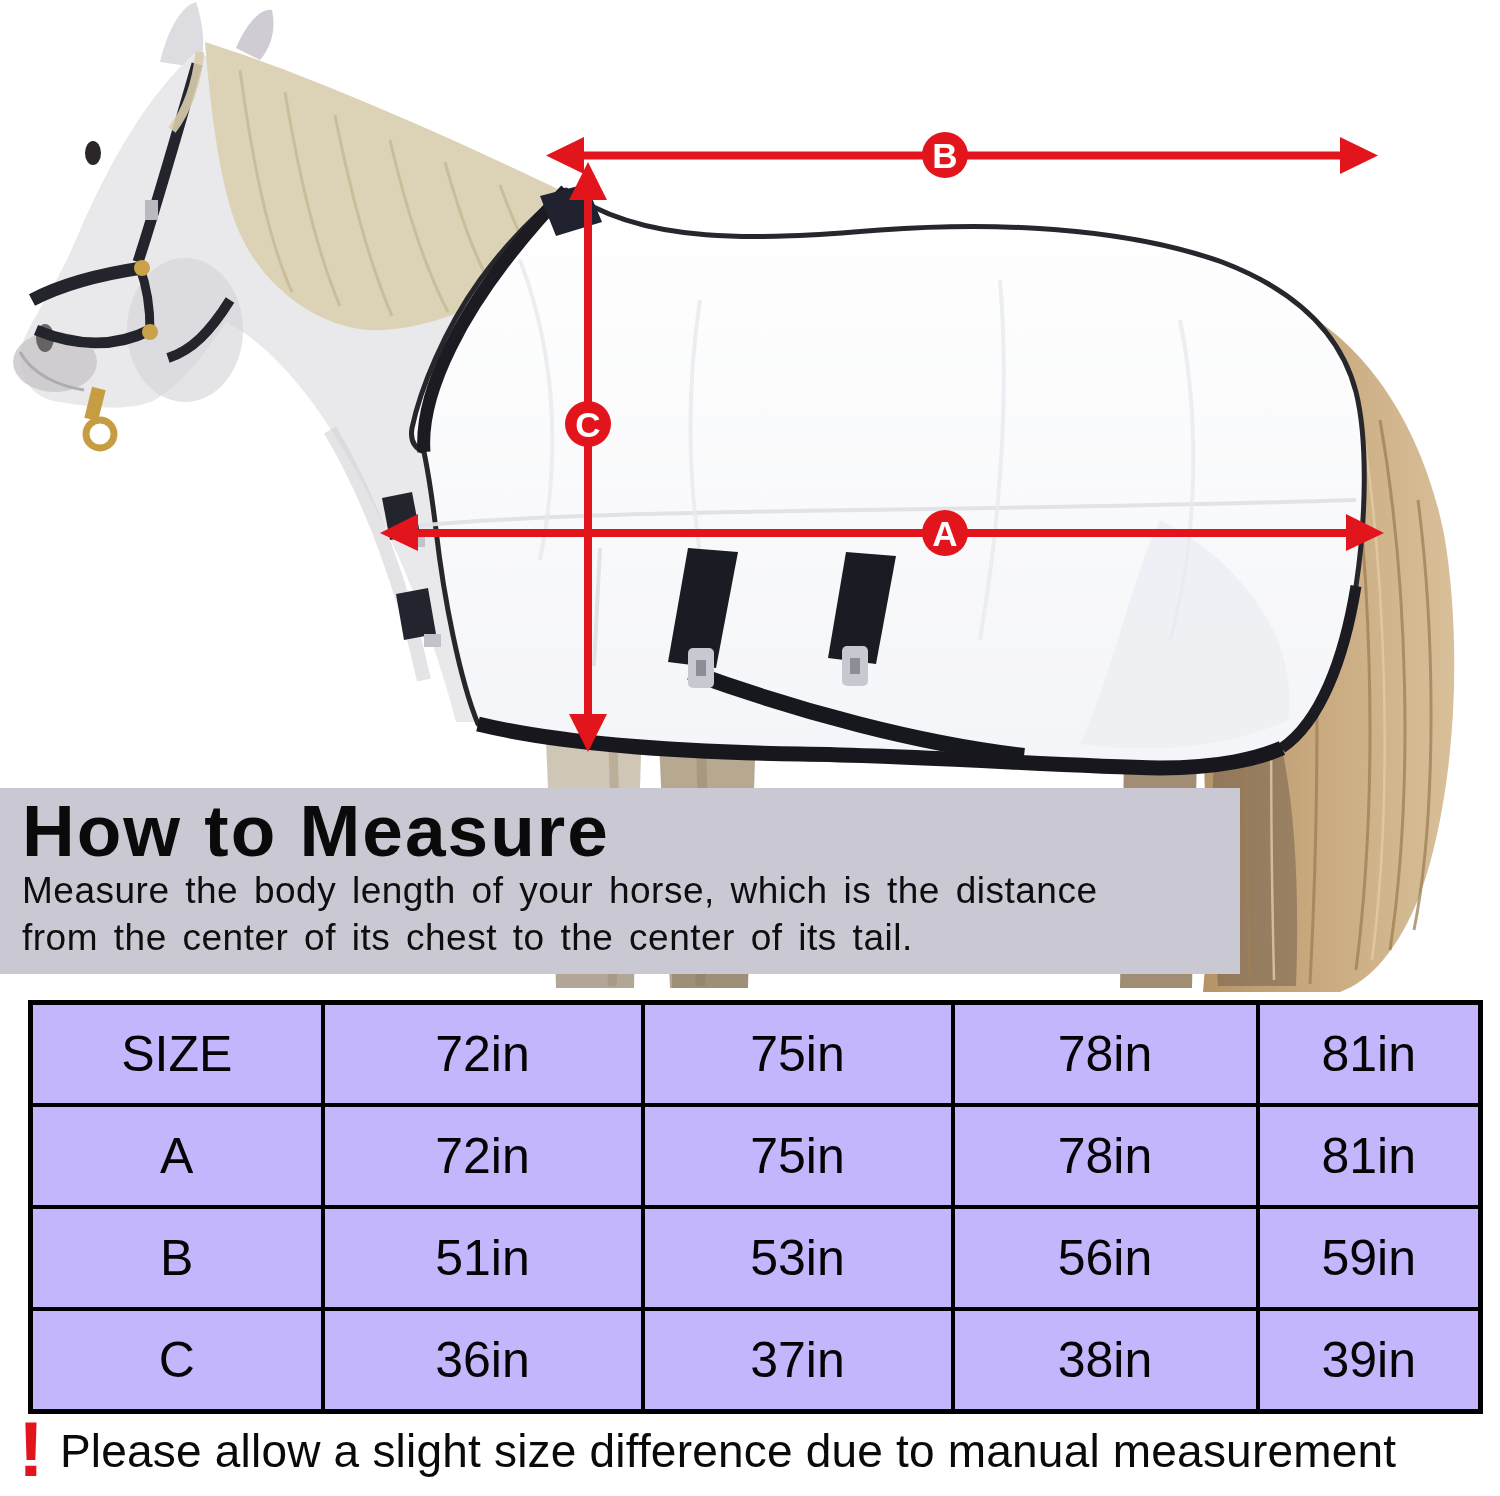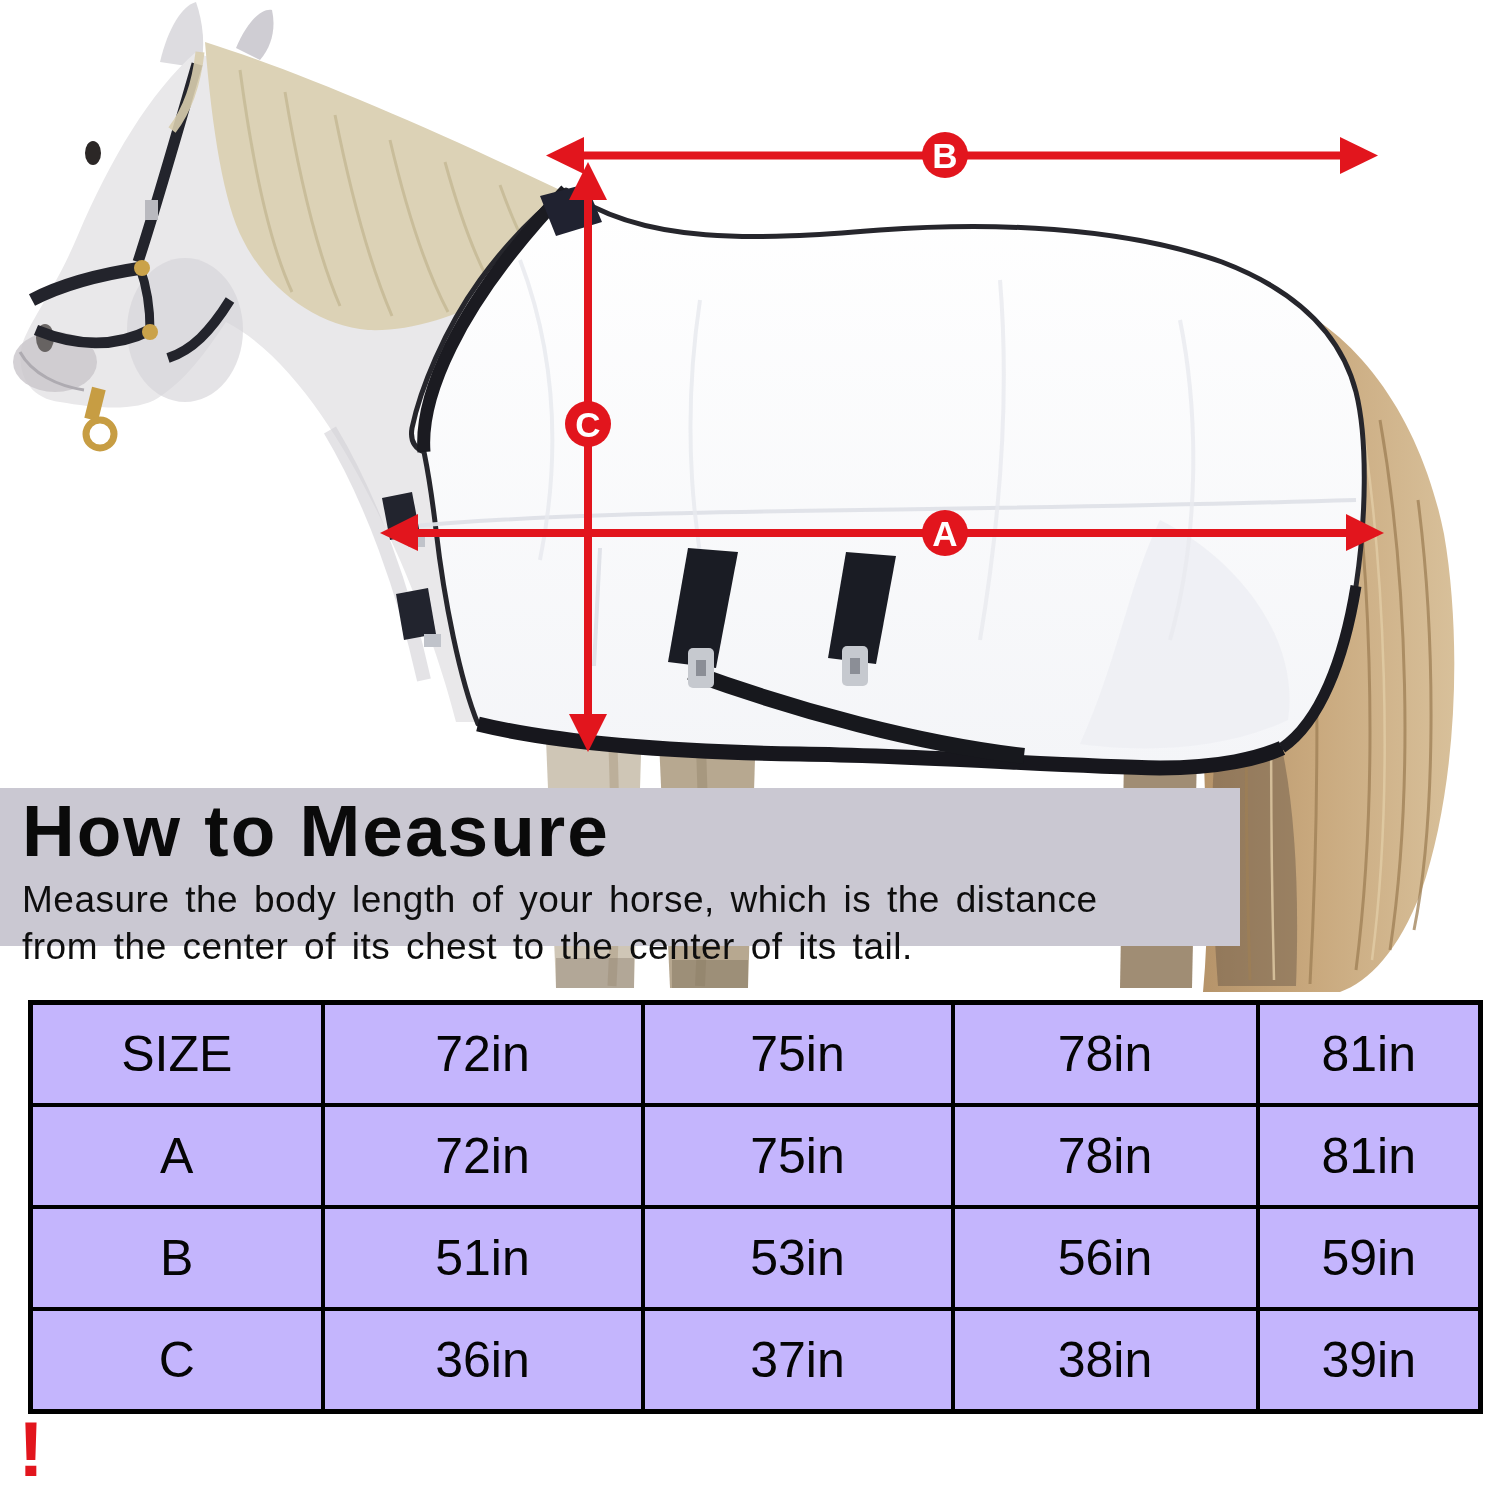--- a/index.html
+++ b/index.html
@@ -4,29 +4,29 @@
 <style>
   html,body{margin:0;padding:0;}
   body{
     width:1500px;height:1496px;position:relative;background:#ffffff;
     font-family:"Liberation Sans", sans-serif;overflow:hidden;
   }
   .photo{position:absolute;left:0;top:0;width:1500px;height:996px;z-index:1;}
   .photo svg{position:absolute;left:0;top:0;}
 
   .measure-box{
-    position:absolute;left:0;top:788px;width:1240px;height:158px;
+    position:absolute;left:0;top:788px;width:1240px;height:186px;
     background:#cac8d2;z-index:3;box-sizing:border-box;padding:6px 0 0 22px;
   }
   .measure-title{
     font-size:73px;font-weight:bold;color:#0a0a0a;line-height:1.0;
     letter-spacing:2px;margin:0;white-space:nowrap;
   }
   .measure-text{
-    font-size:37px;color:#0e0e0e;margin-top:9px;line-height:1.28;
+    font-size:37px;color:#0e0e0e;line-height:1.28;
     letter-spacing:.5px;word-spacing:5px;white-space:nowrap;
   }
 
   .size-table{
     position:absolute;left:28px;top:1000px;width:1450px;z-index:2;
     border-collapse:collapse;table-layout:fixed;background:#c4b5fd;
     border:5px solid #000;
   }
   .size-table td{
     border:4px solid #000;height:98px;text-align:center;vertical-align:middle;
@@ -238,13 +238,14 @@
       <td>36in</td>
       <td>37in</td>
       <td>38in</td>
       <td>39in</td>
     </tr>
   </tbody>
 </table>
 
 <div class="note">
   <span class="note-mark">!</span>
+  <span class="note-text">Please allow a slight size difference due to manual measurement</span>
 </div>
 
 </body></html>

